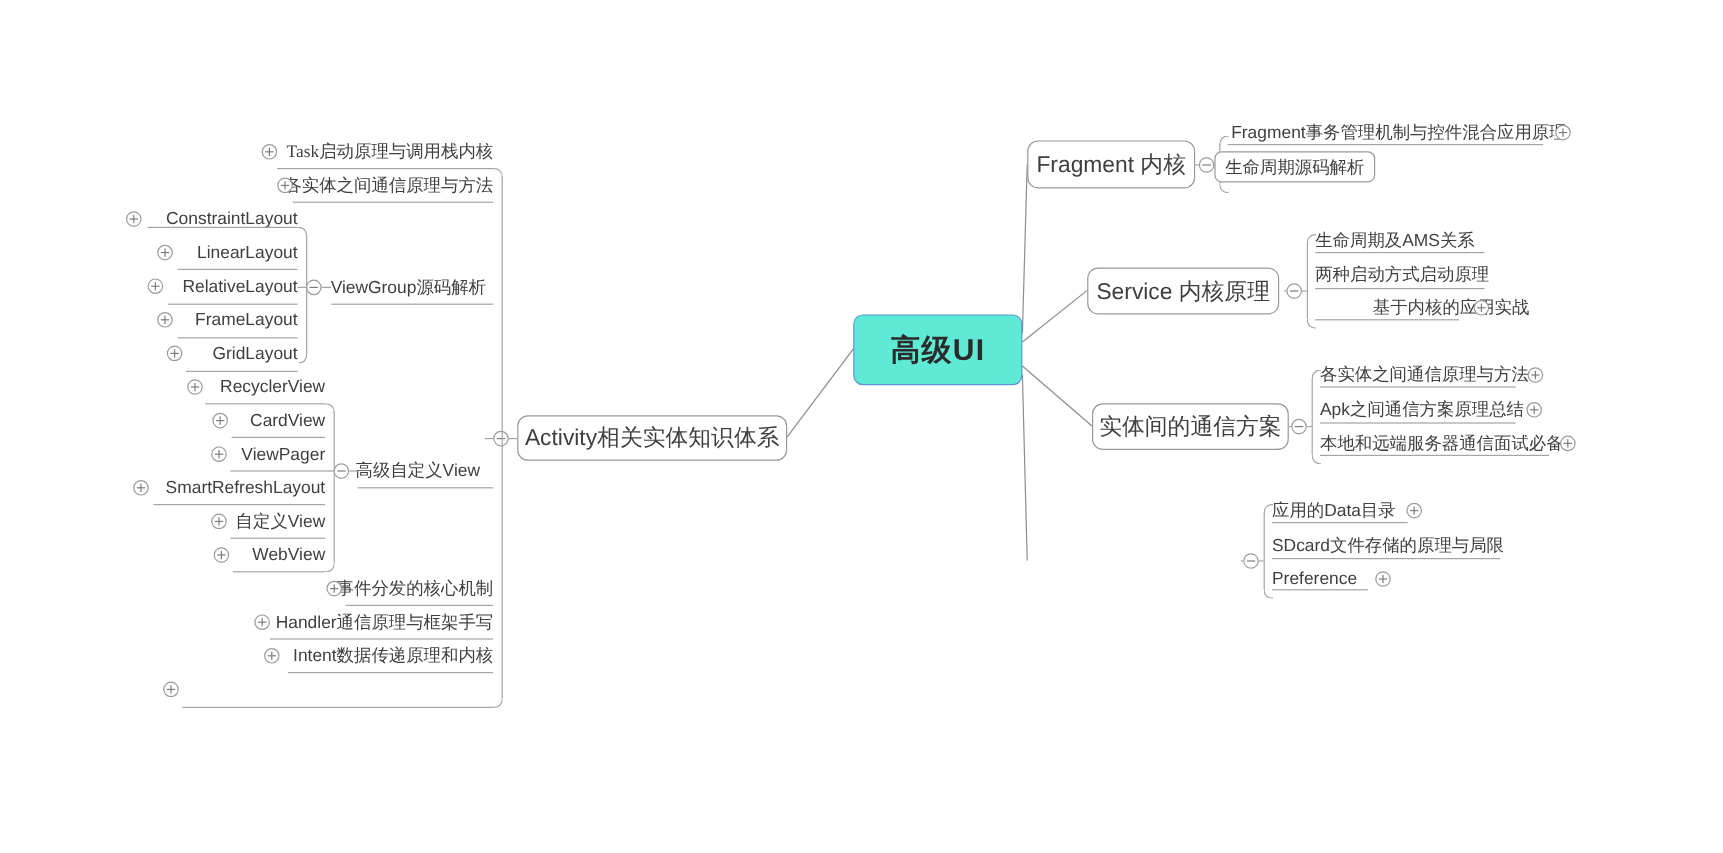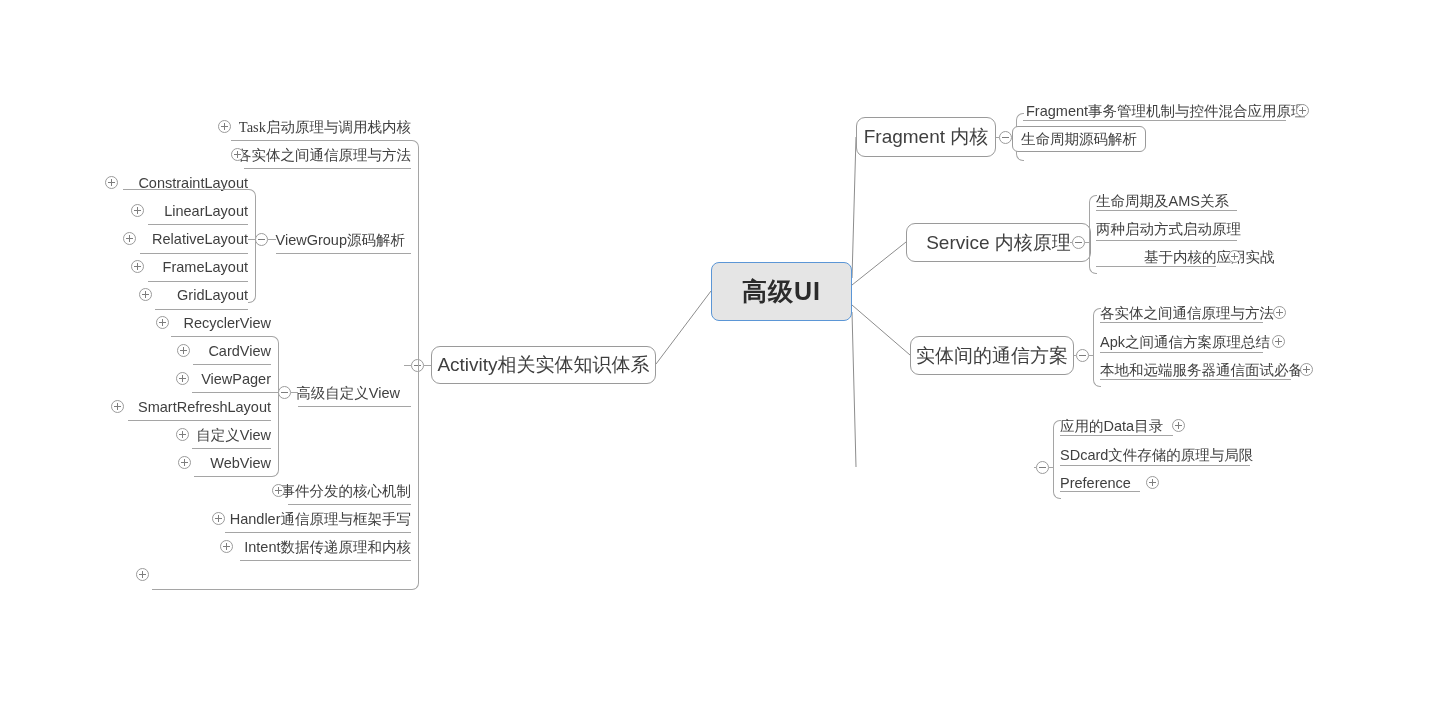--- a/index.html
+++ b/index.html
@@ -27,21 +27,21 @@
     pointer-events: none;
   }
 
   
   .root-node {
     position: absolute;
     left: 711px;
     top: 262px;
     width: 141px;
     height: 59px;
-    background: #e5e5e5;
+    background: #5eead4;
     border: 1px solid #5b96d6;
     border-radius: 8px;
     display: flex;
     align-items: center;
     justify-content: center;
     font-size: 25px;
     font-weight: bold;
     color: #2b2b2b;
     letter-spacing: 1px;
     box-sizing: border-box;
@@ -297,21 +297,21 @@
   <div class="leaf r" style="left:1026px; top:104px;">
     <span>Fragment事务管理机制与控件混合应用原理</span>
   </div>
   <div class="uline" style="left:1023px; top:120px; width:263px;"></div>
   <div class="toggle plus" style="left:1296px; top:104px;"></div>
 
   <div class="node" style="left:1012px; top:126px; width:134px; height:26px; font-size:14.5px; border-radius:6px;">
     <span>生命周期源码解析</span>
   </div>
 
-  <div class="node lvl1" style="left:906px; top:223px; width:185px; height:39px; font-size:19px;">
+  <div class="node lvl1" style="left:906px; top:223px; width:160px; height:39px; font-size:19px;">
     <span>Service 内核原理</span>
   </div>
   <div class="toggle" style="left:1072px; top:236px;"></div>
   <div class="stub" style="left:1070px; top:242px; width:2px;"></div>
   <div class="stub" style="left:1085px; top:242px; width:4px;"></div>
 
   <div class="spine" style="left:1089px; top:202px; height:64px;"></div>
   <div class="corner tl" style="left:1089px; top:195px; width:7px; height:7px;"></div>
   <div class="corner bl" style="left:1089px; top:266px; width:7px; height:7px;"></div>
 

